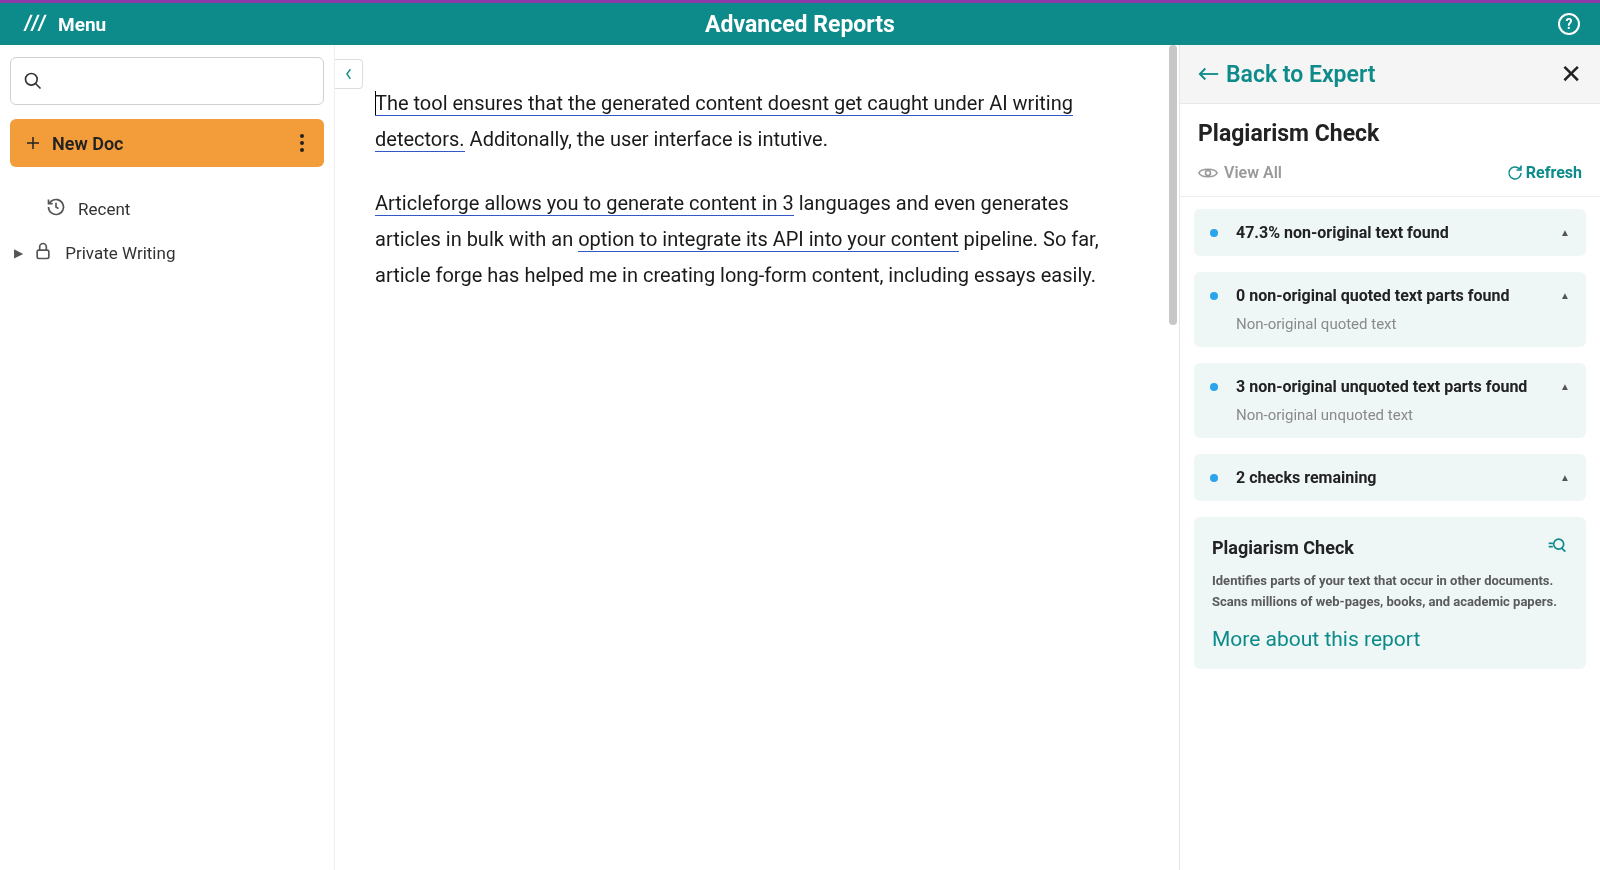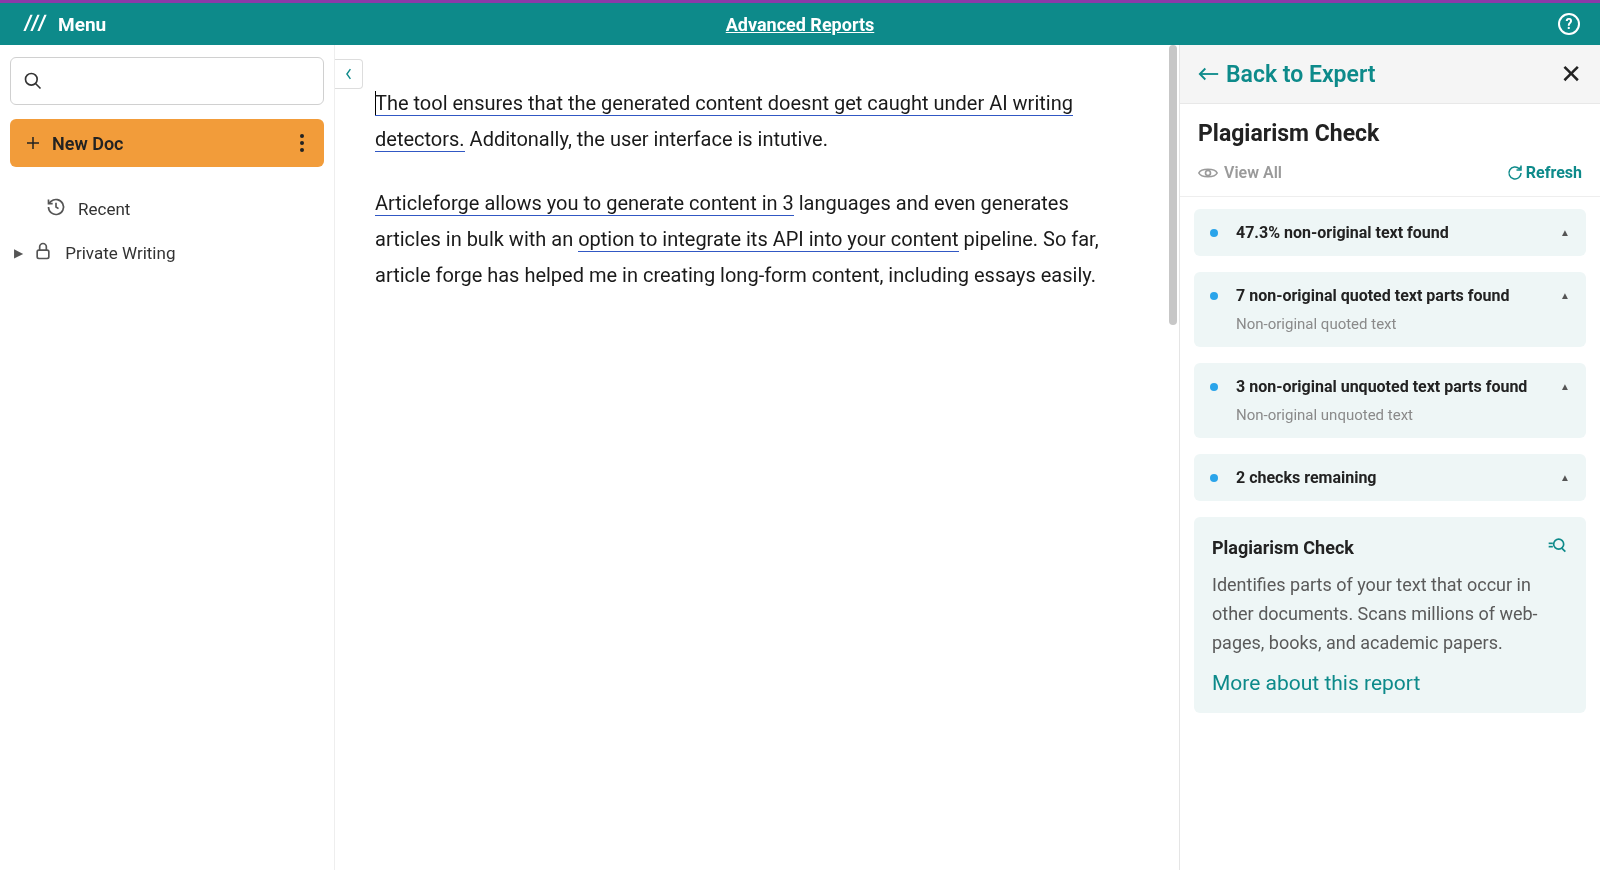--- a/index.html
+++ b/index.html
@@ -15,21 +15,21 @@
   color: #fff;
   display: flex;
   align-items: center;
   height: 42px;
   padding: 0 20px;
   position: relative;
 }
 .logo-icon { width: 30px; height: 30px; display: flex; align-items: center; justify-content: center; margin-right: 8px;}
 .logo-icon svg { width: 28px; height: 28px; fill: #fff; }
 .menu-label { font-weight: 700; font-size: 19px; }
-.header-title { position: absolute; left: 50%; transform: translateX(-50%); font-weight: 700; font-size: 18px; text-decoration: underline; }
+.header-title { position: absolute; left: 50%; transform: translateX(-50%); font-weight: 700; font-size: 23px; }
 .header-right { margin-left: auto; display: flex; align-items: center; }
 .help-icon { width: 22px; height: 22px; border: 2px solid #fff; border-radius: 50%; display: flex; align-items: center; justify-content: center; font-size: 14px; font-weight: 700; cursor: pointer; }
 
 
 .main { flex: 1; display: flex; overflow: hidden; }
 
 
 .sidebar { width: 335px; padding: 12px 10px; border-right: 1px solid #eee; display: flex; flex-direction: column; }
 .search-box {
   border: 1px solid #d0d0d0;
@@ -122,21 +122,21 @@
 .bullet { width: 8px; height: 8px; background: #2aa4ea; border-radius: 50%; margin-right: 18px; flex-shrink: 0;}
 .card-title { font-weight: 700; font-size: 16px; color: #222; flex: 1;}
 .card-caret { font-size: 10px; color: #555; margin-left: 8px;}
 .card-sub { color: #8a8a8a; font-size: 15px; margin-top: 10px; margin-left: 26px;}
 
 .info-card { background: #eef6f6; border-radius: 6px; padding: 18px 18px; }
 .info-header { display: flex; align-items: center; margin-bottom: 12px;}
 .info-title { font-weight: 700; font-size: 18px; color: #222;}
 .info-icon { margin-left: auto; color: #0d8a8a;}
 .info-icon svg { width: 22px; height: 20px; stroke: #0d8a8a; fill: none;}
-.info-desc { color: #5a5a5a; font-size: 18px; line-height: 1.6; margin-bottom: 14px;}
+.info-desc { color: #5a5a5a; font-size: 13px; line-height: 1.6; margin-bottom: 14px; font-weight: bold;}
 .info-link { color: #0d8a8a; font-size: 21px; cursor: pointer;}
 </style>
 </head>
 <body>
 
 <div class="top-strip"></div>
 
 <div class="header">
   <div class="logo-icon">
     <svg viewBox="0 0 24 24">
@@ -248,21 +248,21 @@
         <div class="card-header">
           <span class="bullet"></span>
           <span class="card-title">47.3% non-original text found</span>
           <span class="card-caret">▲</span>
         </div>
       </div>
 
       <div class="card">
         <div class="card-header">
           <span class="bullet"></span>
-          <span class="card-title">7 non-original quoted text parts found</span>
+          <span class="card-title">0 non-original quoted text parts found</span>
           <span class="card-caret">▲</span>
         </div>
         <div class="card-sub">Non-original quoted text</div>
       </div>
 
       <div class="card">
         <div class="card-header">
           <span class="bullet"></span>
           <span class="card-title">3 non-original unquoted text parts found</span>
           <span class="card-caret">▲</span>

